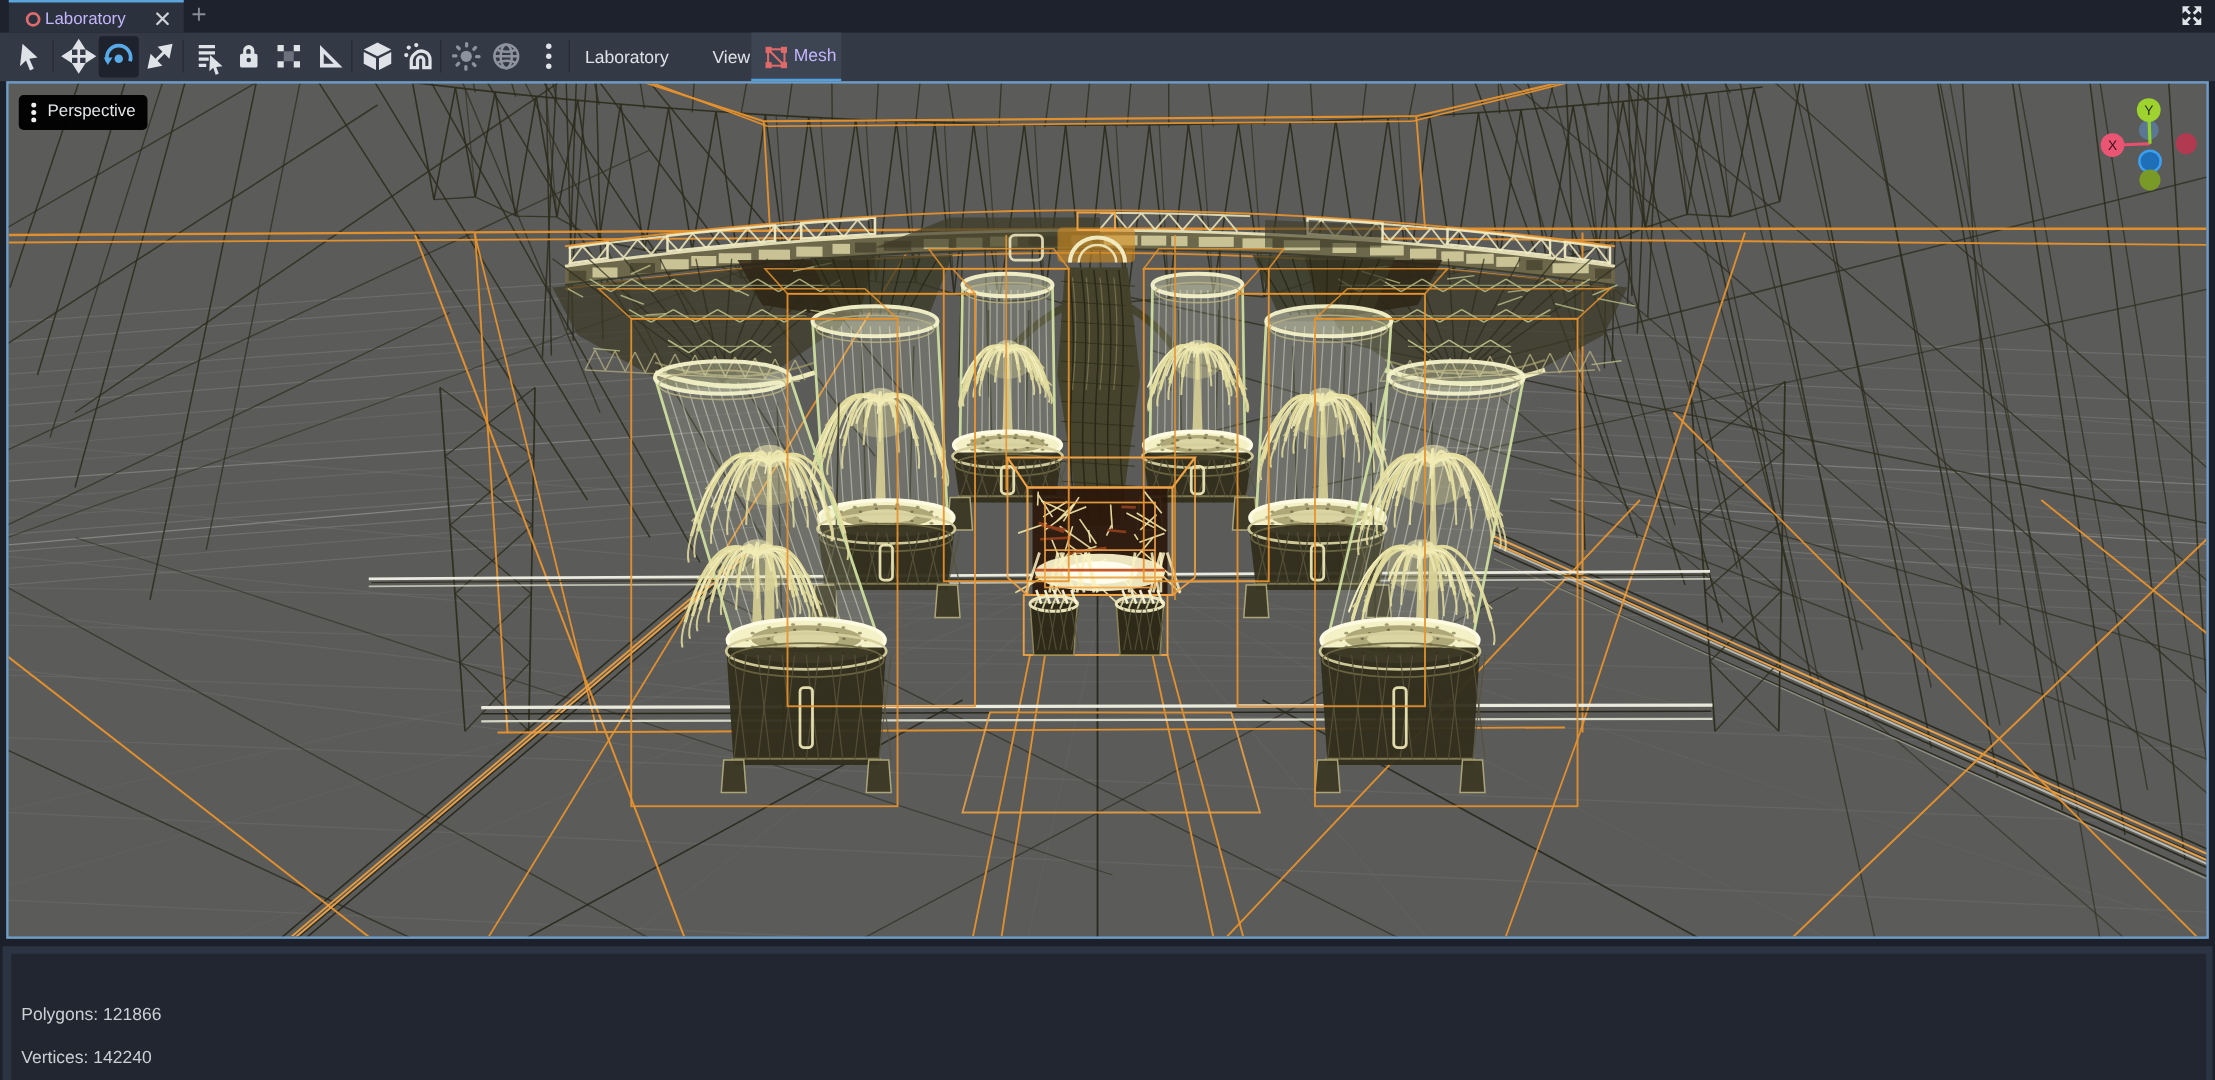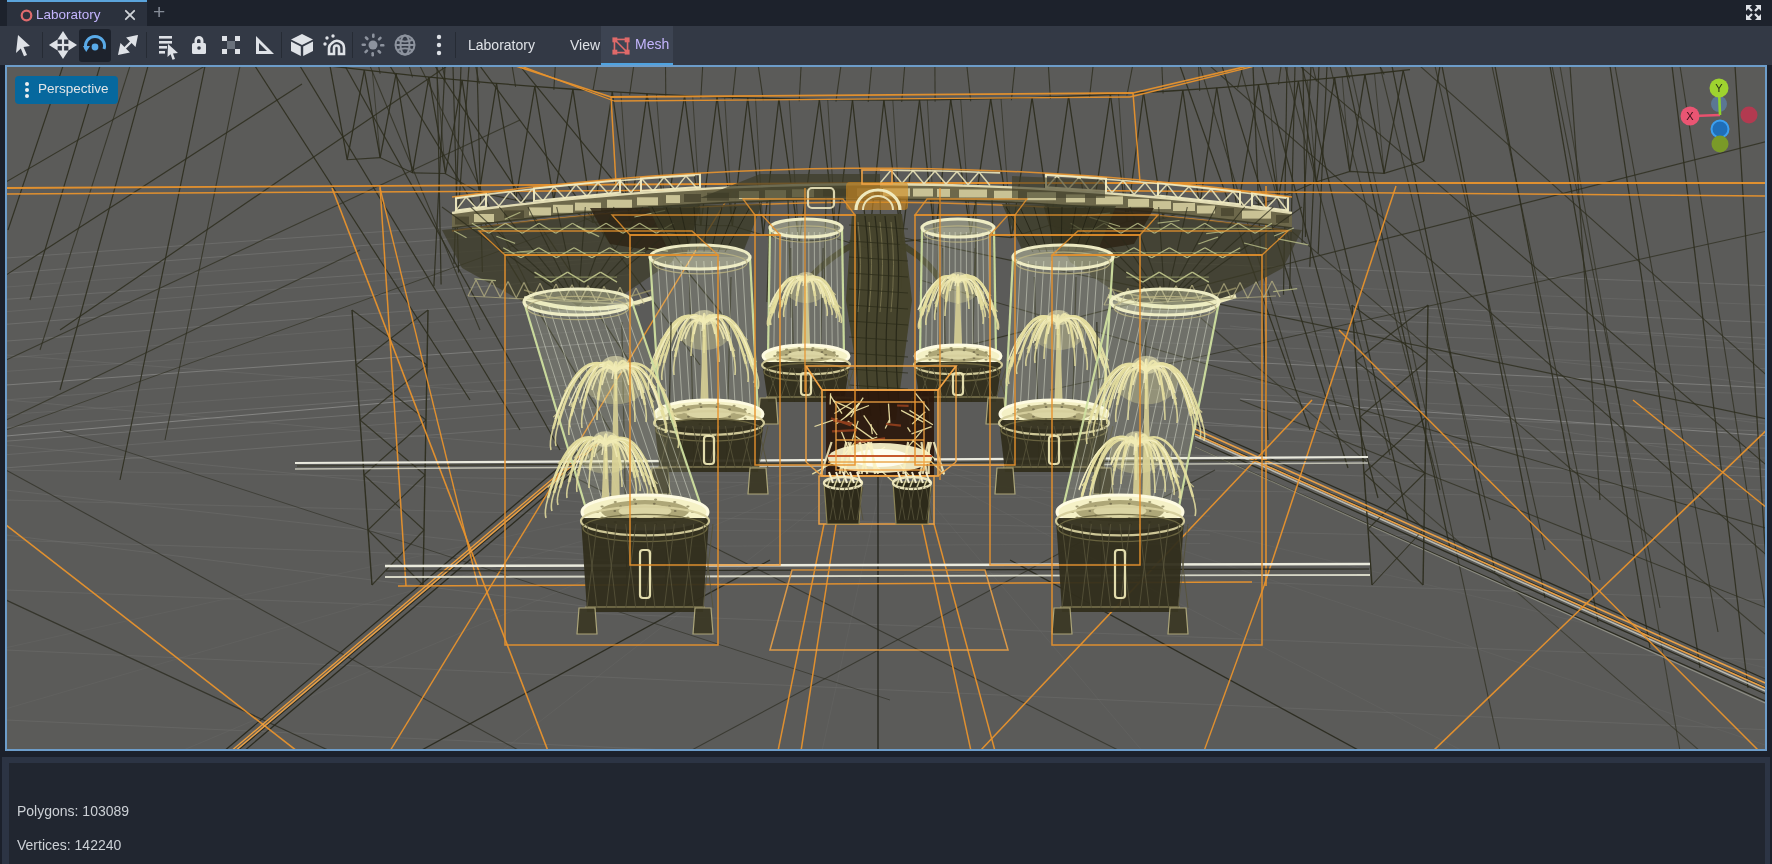--- a/index.html
+++ b/index.html
@@ -10,21 +10,21 @@
 #fullscr{position:absolute;left:1745px;top:4px}
 #toolbar{position:absolute;left:0;top:26px;width:1772px;height:39px;background:#333945}
 .sep{position:absolute;top:6px;width:1px;height:26px;background:#262b34}
 .menu{position:absolute;top:0;height:39px;line-height:39px;font-size:14px;color:#dfe2e7}
 #meshtab{position:absolute;left:601px;top:0;width:72px;height:39px;background:#3d4452;border-bottom:2px solid #4fa3e0}
 #meshtab span{position:absolute;left:34px;top:0;height:37px;line-height:37px;font-size:14px;color:#c4b5fd}
 #viewport{position:absolute;left:5px;top:65px;width:1762px;height:686px;border:2px solid #6d9dca;background:#5b5b59}
 #bottompanel{position:absolute;left:2px;top:757px;width:1768px;height:107px;background:#2c3444}
 #bpinner{position:absolute;left:7px;top:6px;width:1756px;height:101px;background:#212630;color:#ccd0d5;font-size:14px}
 #bpinner div{position:absolute;left:8px}
-#persp{position:absolute;left:8px;top:9px;width:103px;height:28px;background:#0369a1;border-radius:4px;opacity:0.96}
+#persp{position:absolute;left:8px;top:9px;width:103px;height:28px;background:#000000;border-radius:4px;opacity:0.96}
 #persp span{position:absolute;left:23px;top:5px;font-size:13.5px;color:#e8ebee}
 </style></head>
 <body>
 <div id="tabbar">
   <div id="tab">
     <svg width="13" height="13" viewBox="0 0 13 13" style="position:absolute;left:13px;top:7px">
         <circle cx="6.5" cy="6.5" r="4.8" fill="none" stroke="#de6b6e" stroke-width="2.2"></circle>
       </svg>
     <span class="ttl">Laboratory</span>
     <svg width="12" height="12" viewBox="0 0 12 12" style="position:absolute;left:117px;top:7px">
@@ -2007,16 +2007,16 @@
       <circle cx="26" cy="60" r="9.5" fill="#ea5573"></circle>
       <text x="26" y="64" font-size="11" fill="#3a1018" text-anchor="middle" font-family="Liberation Sans">X</text>
       <circle cx="85" cy="59" r="8.5" fill="#b23a50"></circle>
       <circle cx="56" cy="73" r="8.5" fill="#1f6eb8" stroke="#3c9ff0" stroke-width="2"></circle>
       <circle cx="56" cy="88" r="8.5" fill="#7a9a28"></circle>
     </g>
   </svg>
 </div>
 <div id="bottompanel">
     <div id="bpinner">
-  <div style="top:40px">Polygons: 103089</div>
+  <div style="top:40px">Polygons: 121866</div>
   <div style="top:74px">Vertices: 142240</div>
 </div>
   </div>
 
 </body></html>

